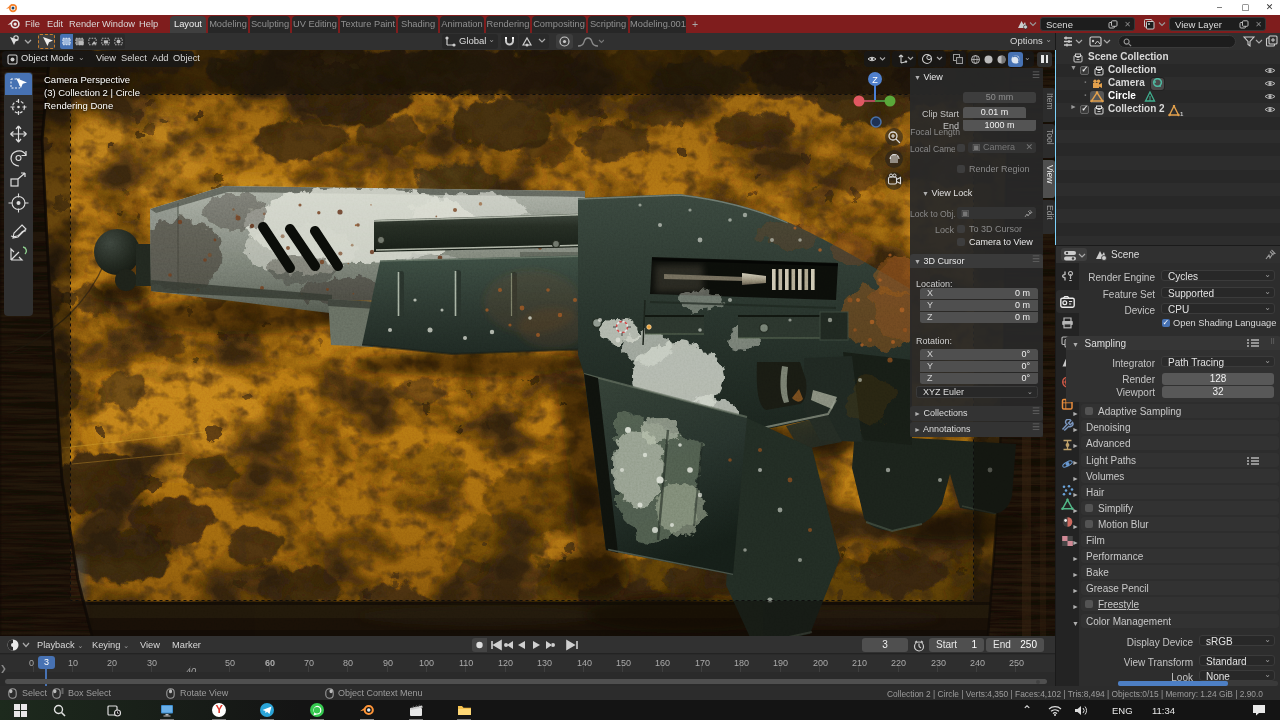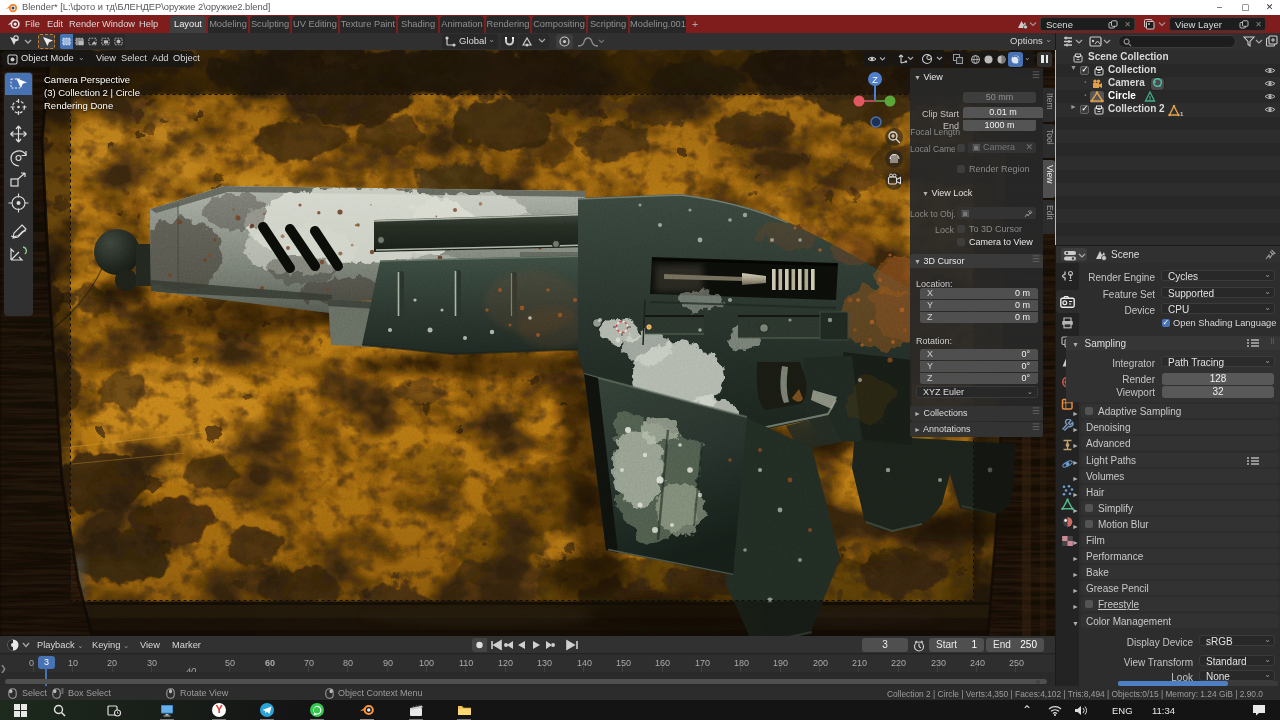--- a/index.html
+++ b/index.html
@@ -42,21 +42,20 @@
 </style></head>
 <body>
 <div id="root">
 
 <div id="titlebar" class="abs">
   <svg class="abs" style="left:6px;top:2px" width="12" height="11" viewBox="0 0 24 22">
         <circle cx="14" cy="12" r="6.5" fill="none" stroke="#f5822d" stroke-width="3.5"></circle>
         <circle cx="14" cy="12" r="3" fill="#1d4668"></circle>
         <path d="M0,14 L12,3.5 L9,11.5 Z" fill="#f5822d"></path>
       </svg>
-  <span class="ttxt">Blender* [L:\фото и тд\БЛЕНДЕР\оружие 2\оружие2.blend]</span>
   <div class="wbtn" style="right:54px;">–</div>
   <div class="wbtn" style="right:28px;">▢</div>
   <div class="wbtn" style="right:4px;">✕</div>
 </div>
 
 <div id="menubar" class="abs">
   <svg class="abs" style="left:7px;top:3px" width="13" height="12" viewBox="0 0 24 22">
         <circle cx="15" cy="11" r="7" fill="none" stroke="#e8e8e8" stroke-width="3"></circle>
         <circle cx="15" cy="11" r="3" fill="#e8e8e8"></circle>
         <path d="M1,13 L11,5 L8,11 Z" fill="#e8e8e8"></path>
@@ -1031,21 +1030,21 @@
       </div>
 <div class="abs" style="left:1043px;top:150px;width:12px;height:34px;background:#2c2c2c;border-radius:0 3px 3px 0;color:#999;font-size:8.5px;">
         <span class="vtext" style="position:absolute;left:1.5px;top:5px;">Edit</span>
       </div>
 <div id="npanel" class="abs" style="left:910px;top:18px;width:133px;height:369px;font-size:9px;color:#cfcfcf;">
   <div class="abs" style="left:4px;top:4px;color:#e8e8e8;"><span class="tri">▼</span> View</div>
   <div class="abs" style="left:122px;top:2px;color:#666;">☰</div>
   <div class="lbl" style="left:0px;top:26px;width:50px;font-size:8.6px;color:#8a8a8a;margin-top:33px;">Focal Length</div>
   <div class="abs" style="left:53px;top:24px;width:73px;height:11px;background:#3d3d3d;border-radius:2.5px;color:#8f8f8f;text-align:center;">50 mm</div>
   <div class="lbl" style="left:0px;top:41px;width:49px;font-size:9px;">Clip Start</div>
-  <div class="abs" style="left:53px;top:39px;width:80px;height:11px;background:#545454;border-radius:2.5px 2.5px 0 0;color:#f0f0f0;text-align:center;">0.01 m</div>
+  <div class="abs" style="left:53px;top:39px;width:63px;height:11px;background:#545454;border-radius:2.5px 2.5px 0 0;color:#f0f0f0;text-align:center;">0.01 m</div>
   <div class="lbl" style="left:0px;top:53px;width:49px;font-size:9px;">End</div>
   <div class="abs" style="left:53px;top:51.5px;width:73px;height:11px;background:#545454;border-radius:0 0 2.5px 2.5px;color:#f0f0f0;text-align:center;">1000 m</div>
   <div class="lbl" style="left:0px;top:76px;width:45px;font-size:8.6px;color:#8a8a8a;">Local Came...</div>
   <div class="cb" style="left:47px;top:76px;background:#3d3d3d;"></div>
   <div class="abs" style="left:58px;top:74px;width:68px;height:11px;background:#333;border-radius:2.5px;color:#777;">
           <span style="position:absolute;left:4px;top:0px;">▣ Camera</span>
           <span style="position:absolute;right:3px;top:0px;">✕</span>
         </div>
   <div class="cb" style="left:47px;top:97px;background:#3d3d3d;"></div>
   <div class="abs" style="left:59px;top:96px;color:#8a8a8a;">Render Region</div>

